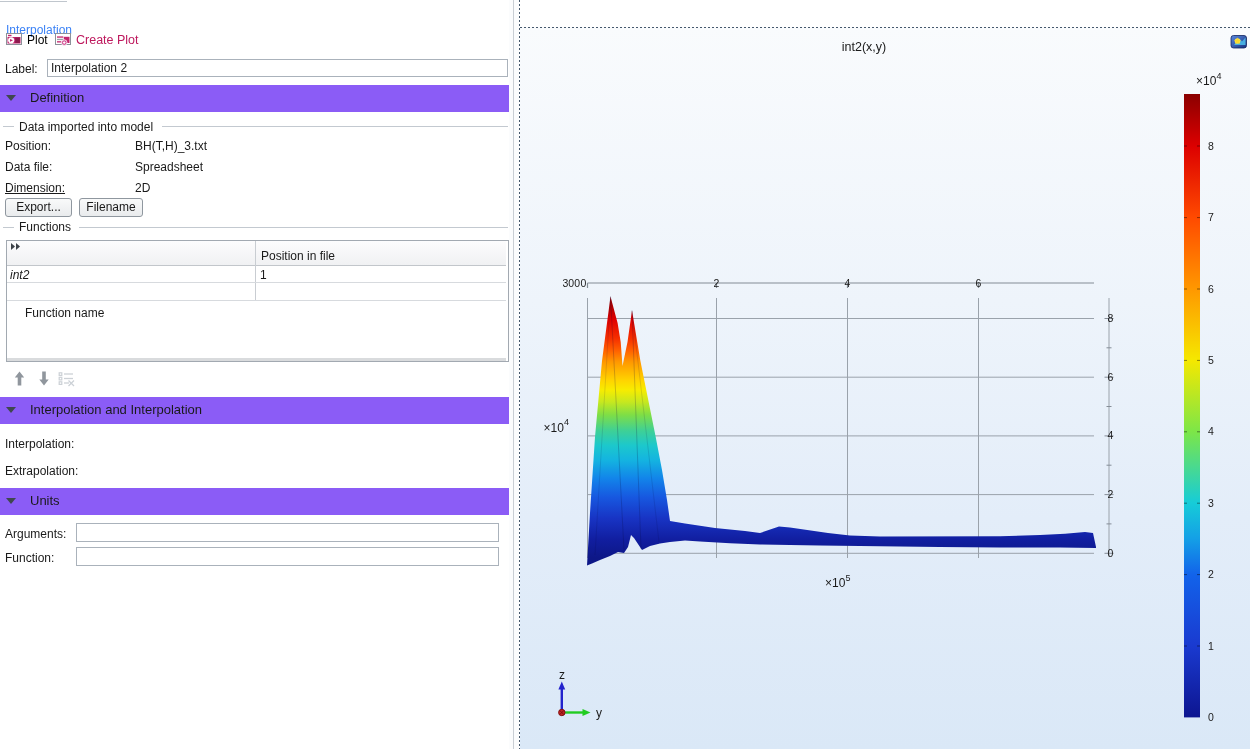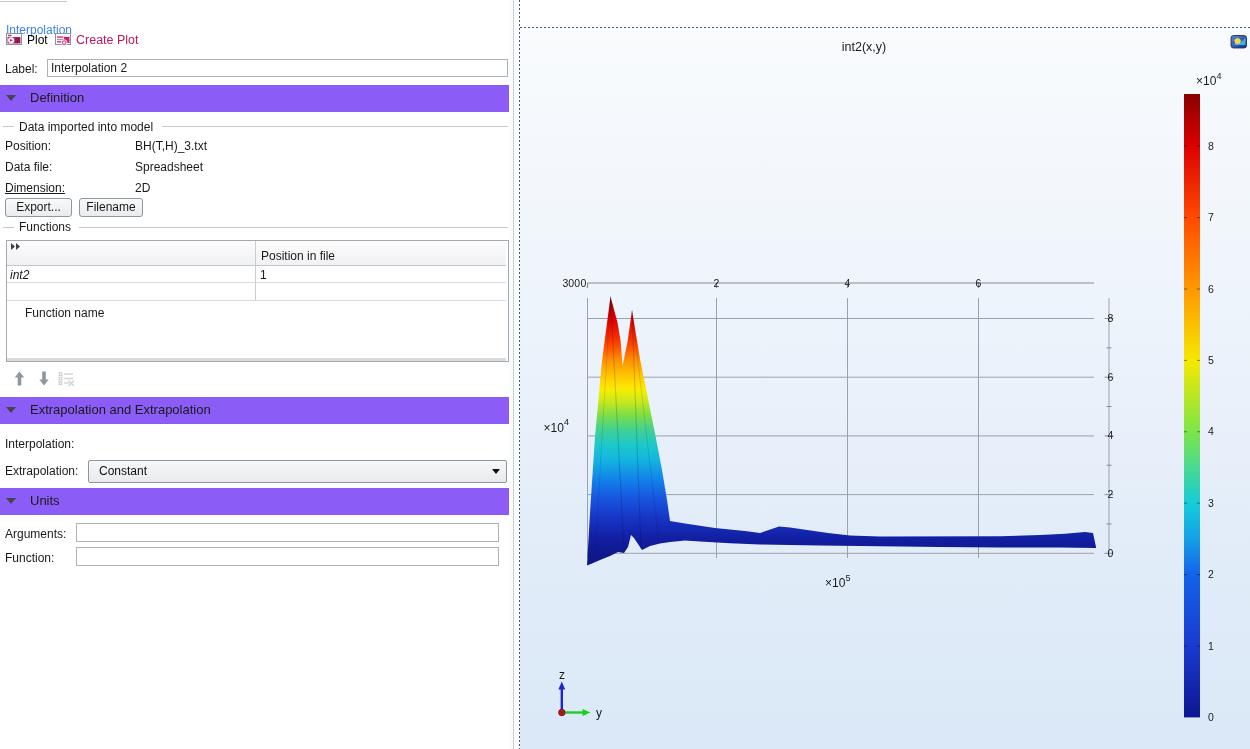--- a/index.html
+++ b/index.html
@@ -111,28 +111,24 @@
       <line x1="51" y1="7.5" x2="60" y2="7.5"></line>
       <rect x="46.2" y="10.8" width="2.6" height="2.6" stroke-width="1.2"></rect>
       <line x1="51" y1="12" x2="56" y2="12"></line>
       <line x1="55.5" y1="9.5" x2="61" y2="15"></line>
       <line x1="61" y1="9.5" x2="55.5" y2="15"></line>
     </g>
   </svg>
 
   <div class="band" style="top:397px;">
     <div class="tri"></div>
-      <div class="bt">Extrapolation and Extrapolation</div>
+      <div class="bt">Interpolation and Interpolation</div>
   </div>
   <div class="t12 abs" style="left:5px;top:437px;">Interpolation:</div>
   <div class="t12 abs" style="left:5px;top:464px;">Extrapolation:</div>
-  <div class="combo" style="top:460px;">
-      <div class="ct">Constant</div>
-      <div class="caret"></div>
-    </div>
 
   <div class="band" style="top:488px;">
     <div class="tri"></div>
       <div class="bt">Units</div>
   </div>
   <div class="t12 abs" style="left:5px;top:527px;">Arguments:</div>
   <div class="field" style="left:76px;top:523px;width:421px;height:17px;"></div>
   <div class="t12 abs" style="left:5px;top:551px;">Function:</div>
   <div class="field" style="left:76px;top:547px;width:421px;height:17px;"></div>
 </div>

